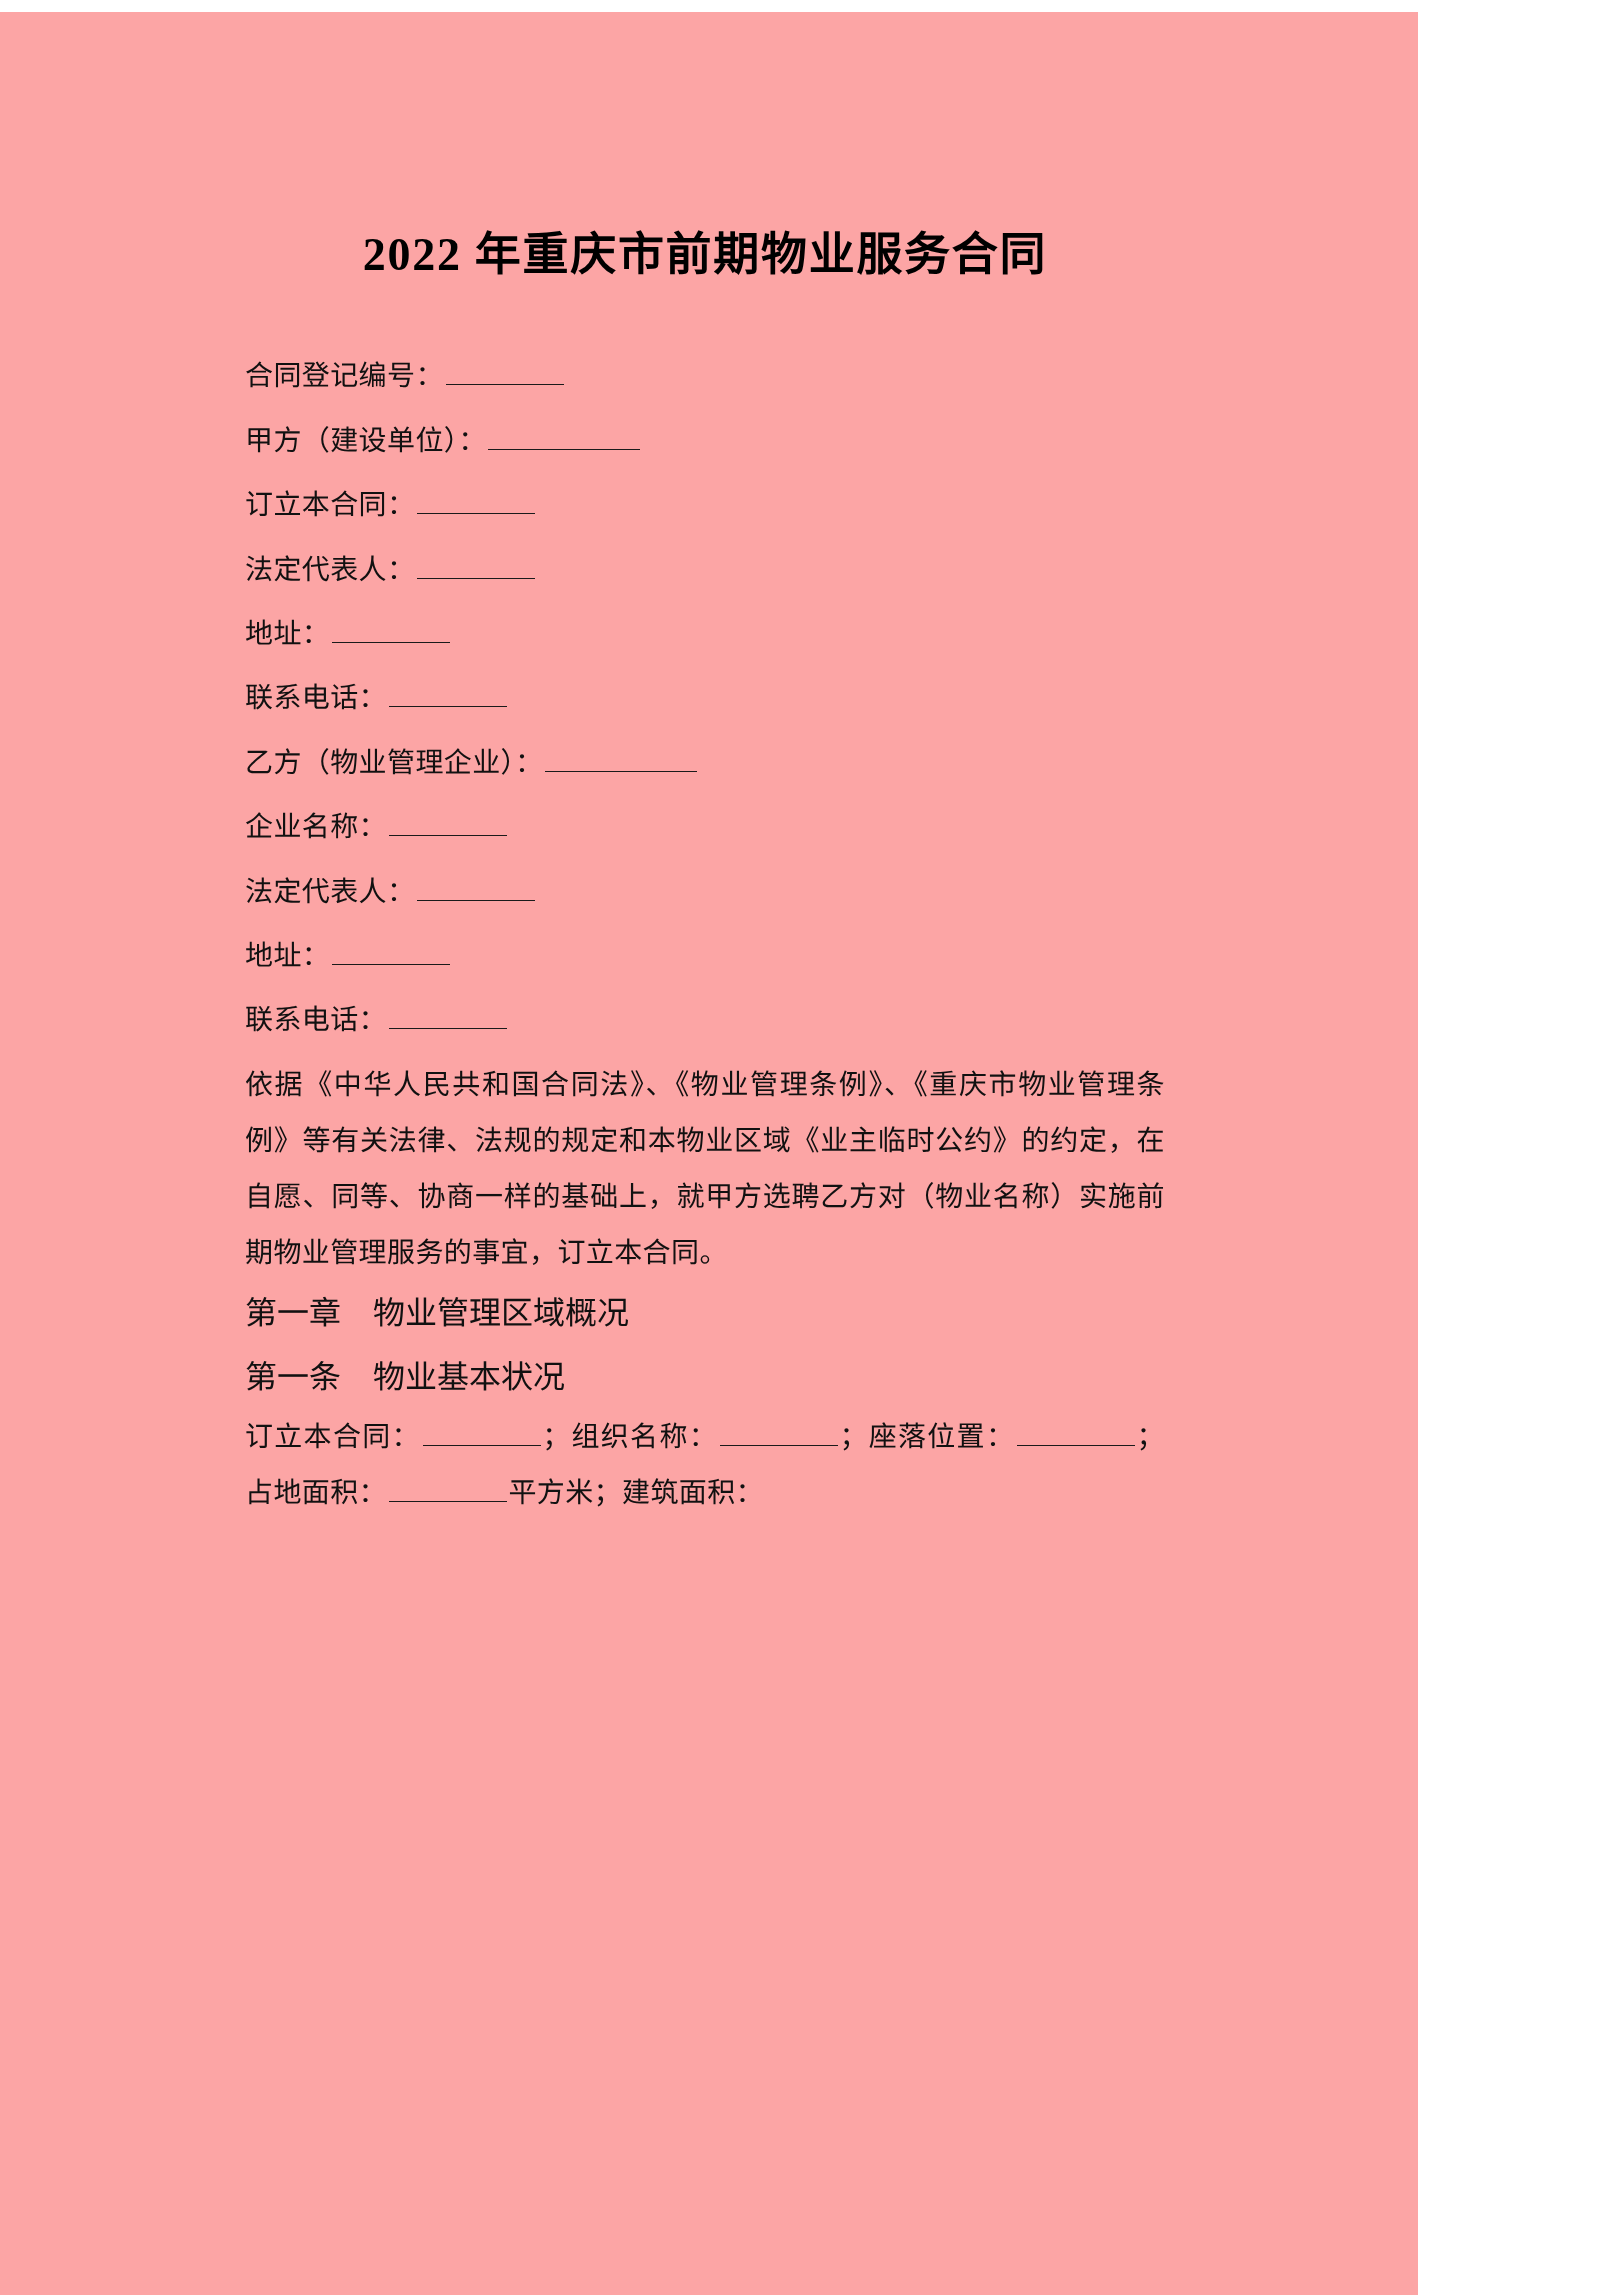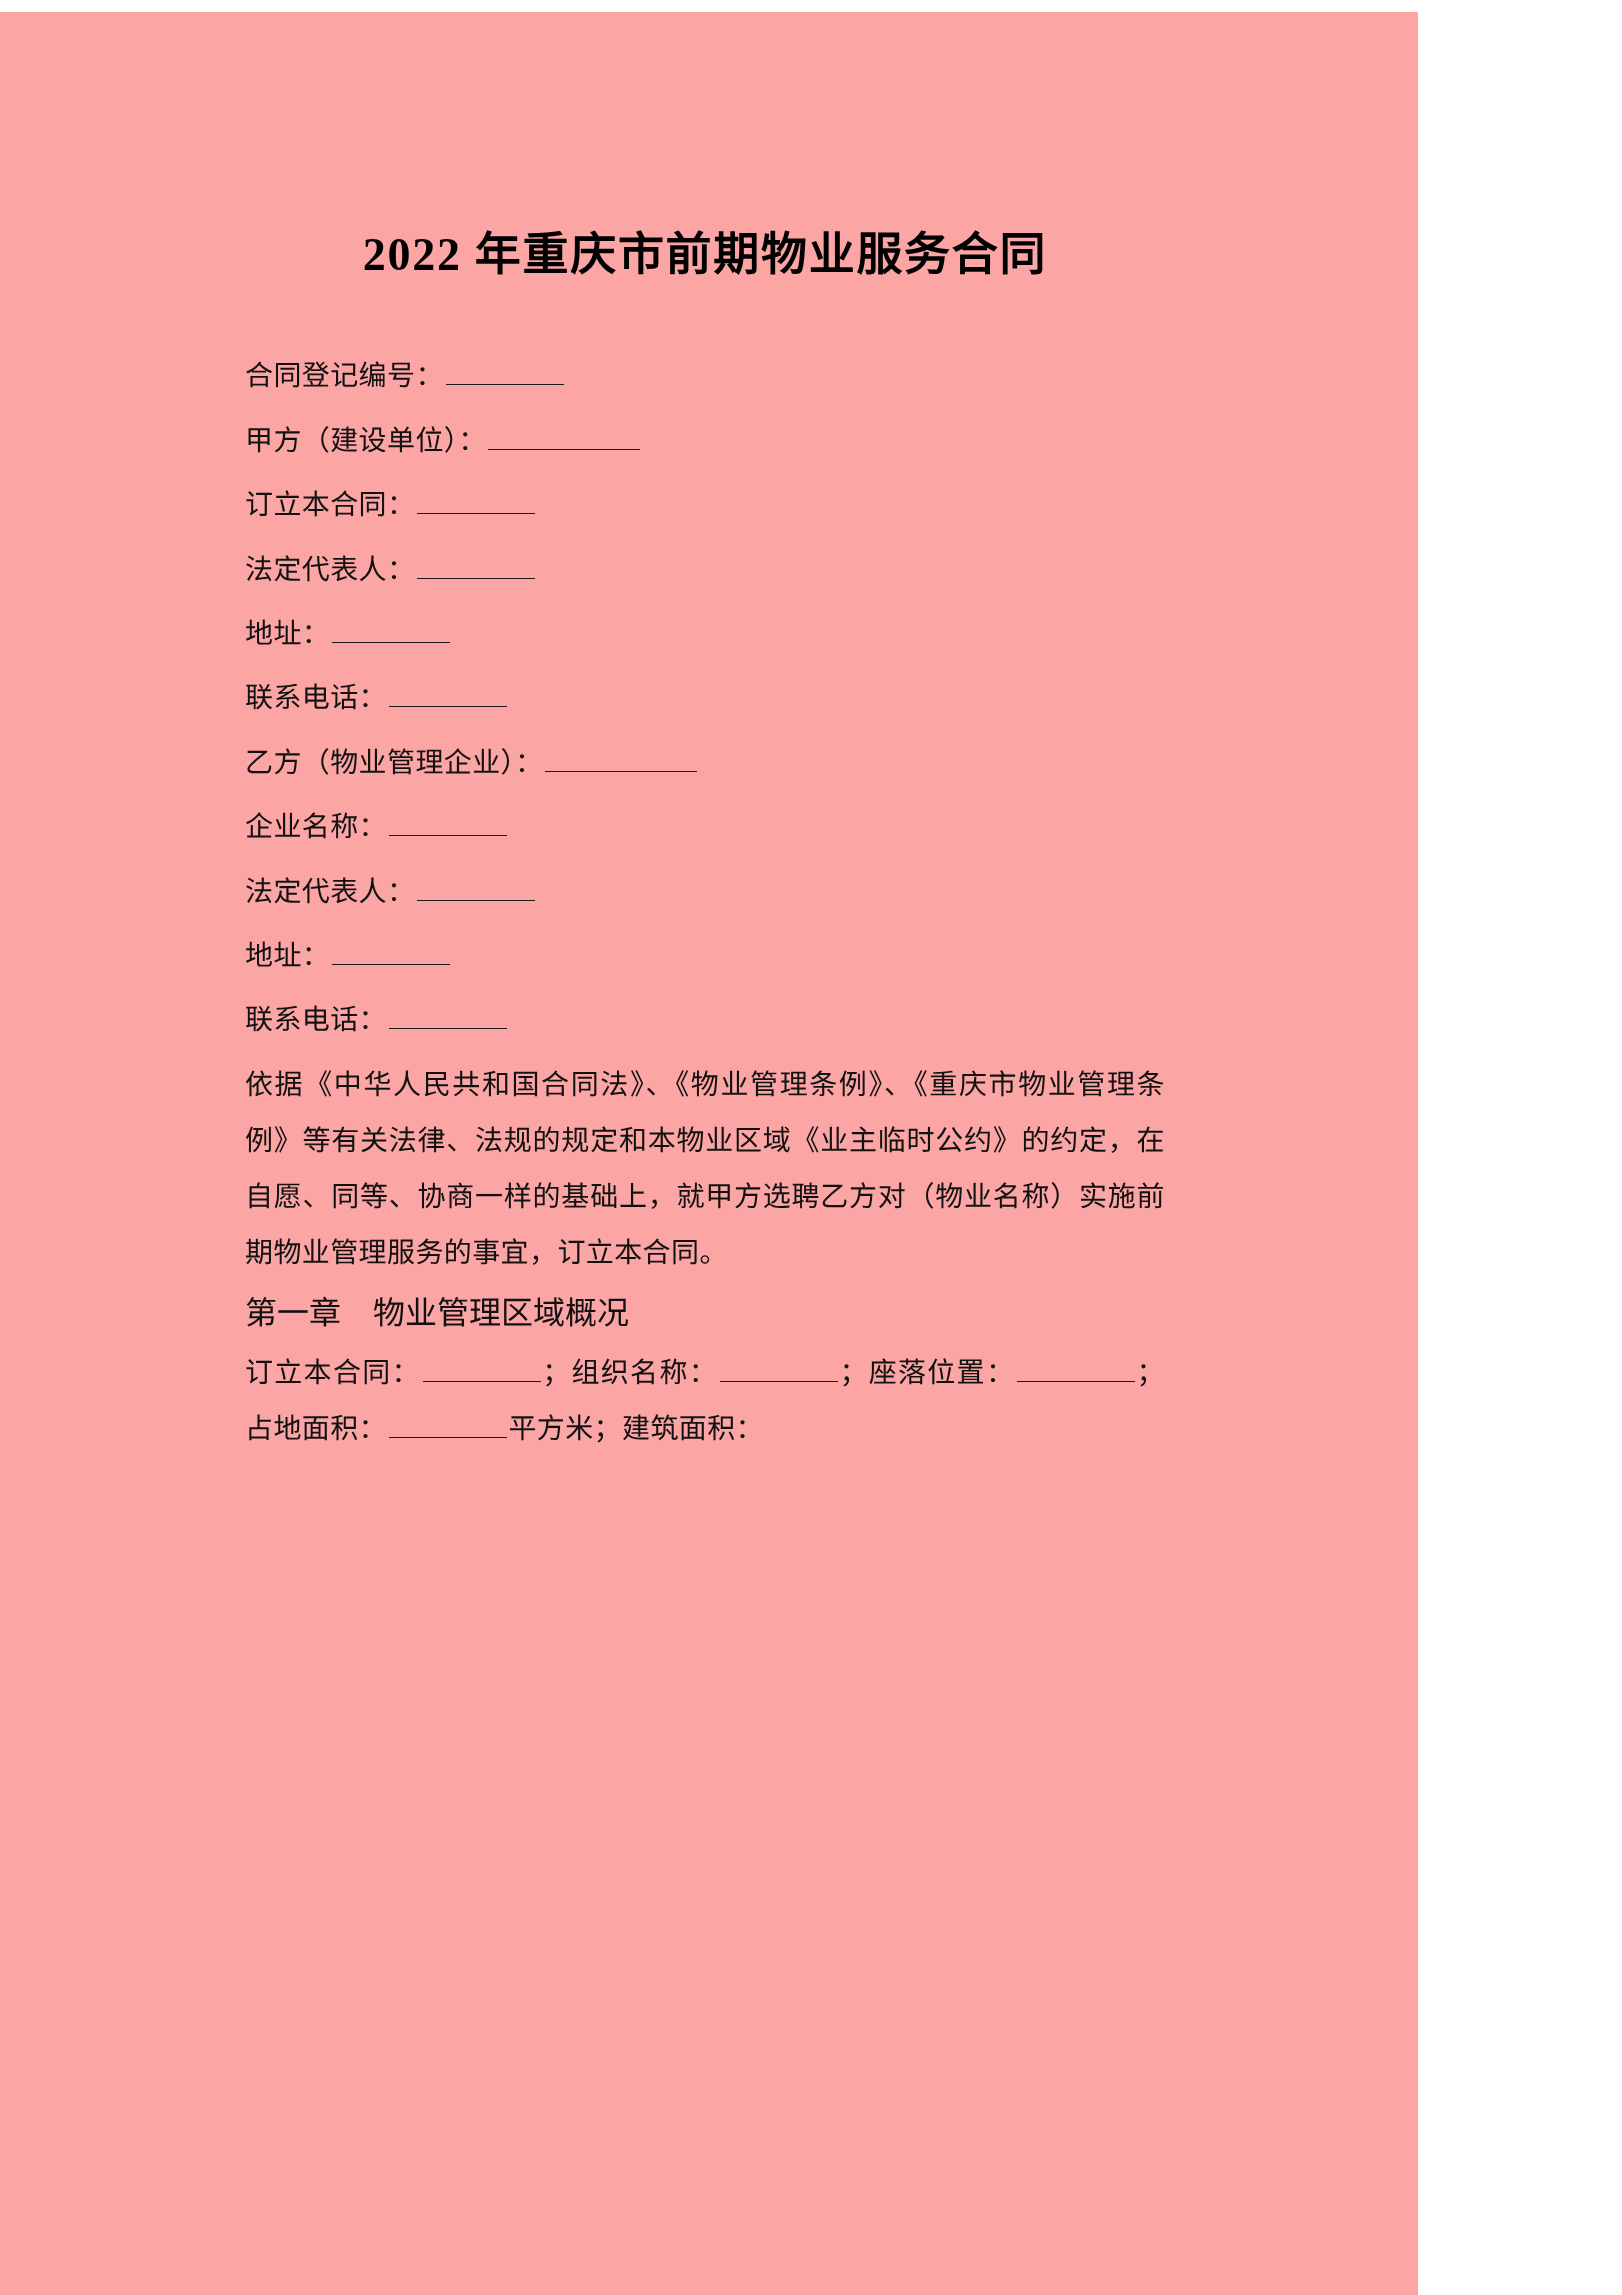--- a/index.html
+++ b/index.html
@@ -113,19 +113,20 @@
   </p>
 
   <p class="para">
     <span>联系电话：</span><span class="blank short"></span>
   </p>
 
   <p class="para body-block">依据《中华人民共和国合同法》、《物业管理条例》、《重庆市物业管理条例》等有关法律、法规的规定和本物业区域《业主临时公约》的约定，在自愿、同等、协商一样的基础上，就甲方选聘乙方对（物业名称）实施前期物业管理服务的事宜，订立本合同。</p>
 
   <p class="heading">第一章　物业管理区域概况</p>
 
+  <p class="heading">第一条　物业基本状况</p>
 
   <p class="para">
     <span class="inline-text">订立本合同：</span><span class="blank short"></span><span class="inline-text">；组织名称：</span><span class="blank short"></span><span class="inline-text">；座落位置：</span><span class="blank short"></span><span class="inline-text">；占地面积：</span><span class="blank short"></span><span class="inline-text">平方米；建筑面积：</span>
   </p>
 
 </div>
 
 
 </body></html>

